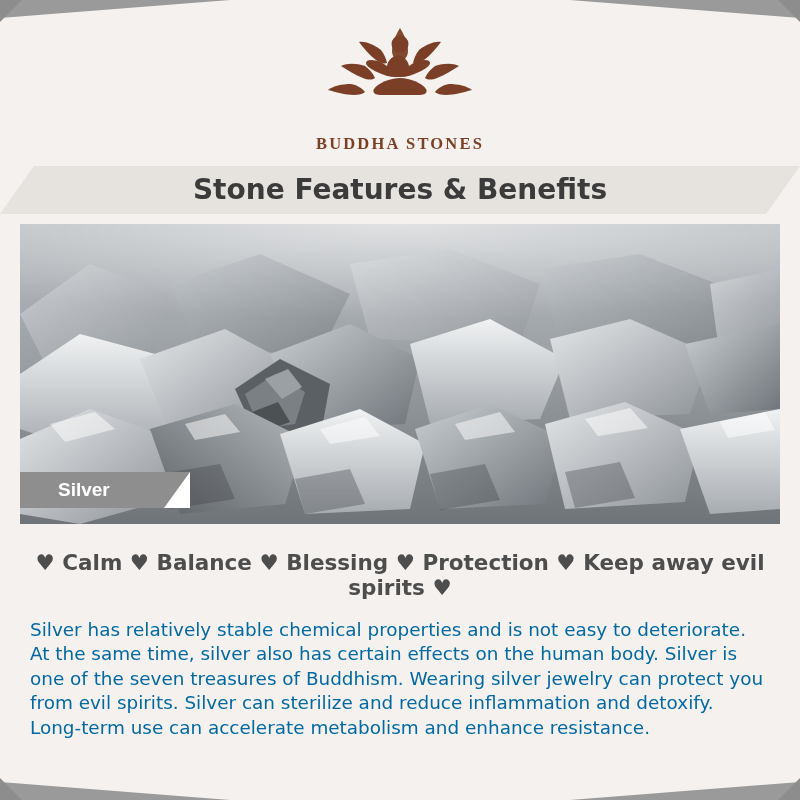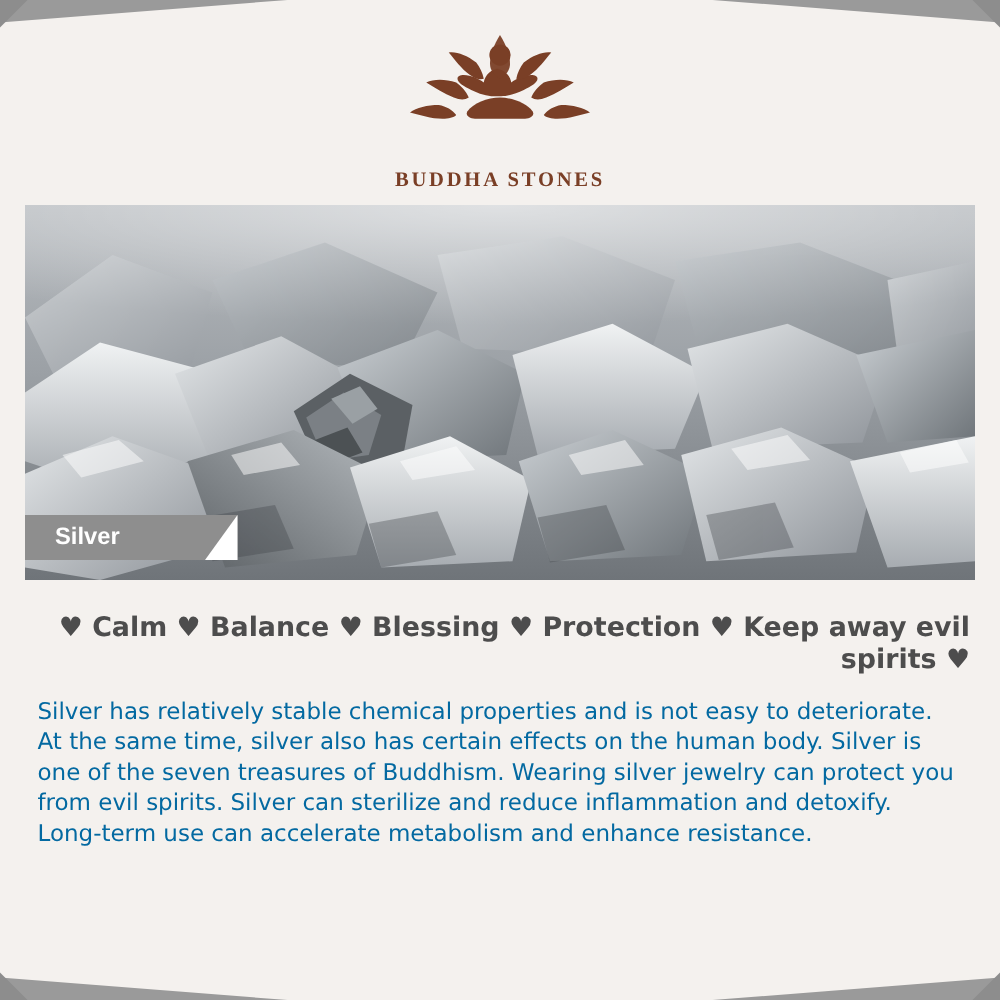--- a/index.html
+++ b/index.html
@@ -149,39 +149,39 @@
     position: absolute;
     left: 0;
     bottom: 16px;
     height: 36px;
     min-width: 170px;
     background: #8e8e8e;
     color: #ffffff;
     font-size: 19px;
     font-weight: bold;
     line-height: 36px;
-    padding-left: 24px;
+    padding-left: 38px;
     padding-right: 40px;
     box-sizing: border-box;
     z-index: 4;
   }
   .stone-label:after {
     content: "";
     position: absolute;
     right: 0; top: 0;
     width: 0; height: 0;
     border-bottom: 36px solid #ffffff;
     border-left: 26px solid transparent;
   }
 
   
   .benefits {
     position: relative;
     margin: 26px 24px 0 24px;
-    text-align: right;
+    text-align: center;
     font-size: 21.5px;
     font-weight: bold;
     color: #4d4d4d;
     z-index: 4;
     font-family: "DejaVu Sans", sans-serif;
   }
 
   
   .description {
     position: relative;
@@ -225,20 +225,23 @@
         <path d="M26 62 c-9 0 -18 2 -23 6 c8 2 17 5 26 5 c5 0 9 -1 11 -3 c-3 -4 -8 -7 -14 -8 z"></path>
 
         <path d="M94 28 c8 -6 16 -9 22 -8 c-5 6 -10 13 -17 18 c-4 3 -8 4 -11 3 c1 -5 3 -9 6 -13 z"></path>
         <path d="M110 44 c9 -3 18 -3 24 0 c-7 4 -14 9 -22 12 c-5 2 -9 2 -12 0 c2 -5 6 -9 10 -12 z"></path>
         <path d="M124 62 c9 0 18 2 23 6 c-8 2 -17 5 -26 5 c-5 0 -9 -1 -11 -3 c3 -4 8 -7 14 -8 z"></path>
       </g>
     </svg>
     <div class="brand-name">BUDDHA STONES</div>
   </div>
 
+  <div class="title-band">
+    <div class="title-text">Stone Features &amp; Benefits</div>
+  </div>
 
   <div class="hero">
     <svg class="hero-svg" viewBox="0 0 760 300" preserveAspectRatio="none" aria-hidden="true">
       <defs>
         <linearGradient id="bgGrad" x1="0" y1="0" x2="0" y2="1">
           <stop offset="0%" stop-color="#b9bdc1"></stop>
           <stop offset="45%" stop-color="#9ba0a5"></stop>
           <stop offset="100%" stop-color="#6f7479"></stop>
         </linearGradient>
         <linearGradient id="rockA" x1="0" y1="0" x2="1" y2="1">

